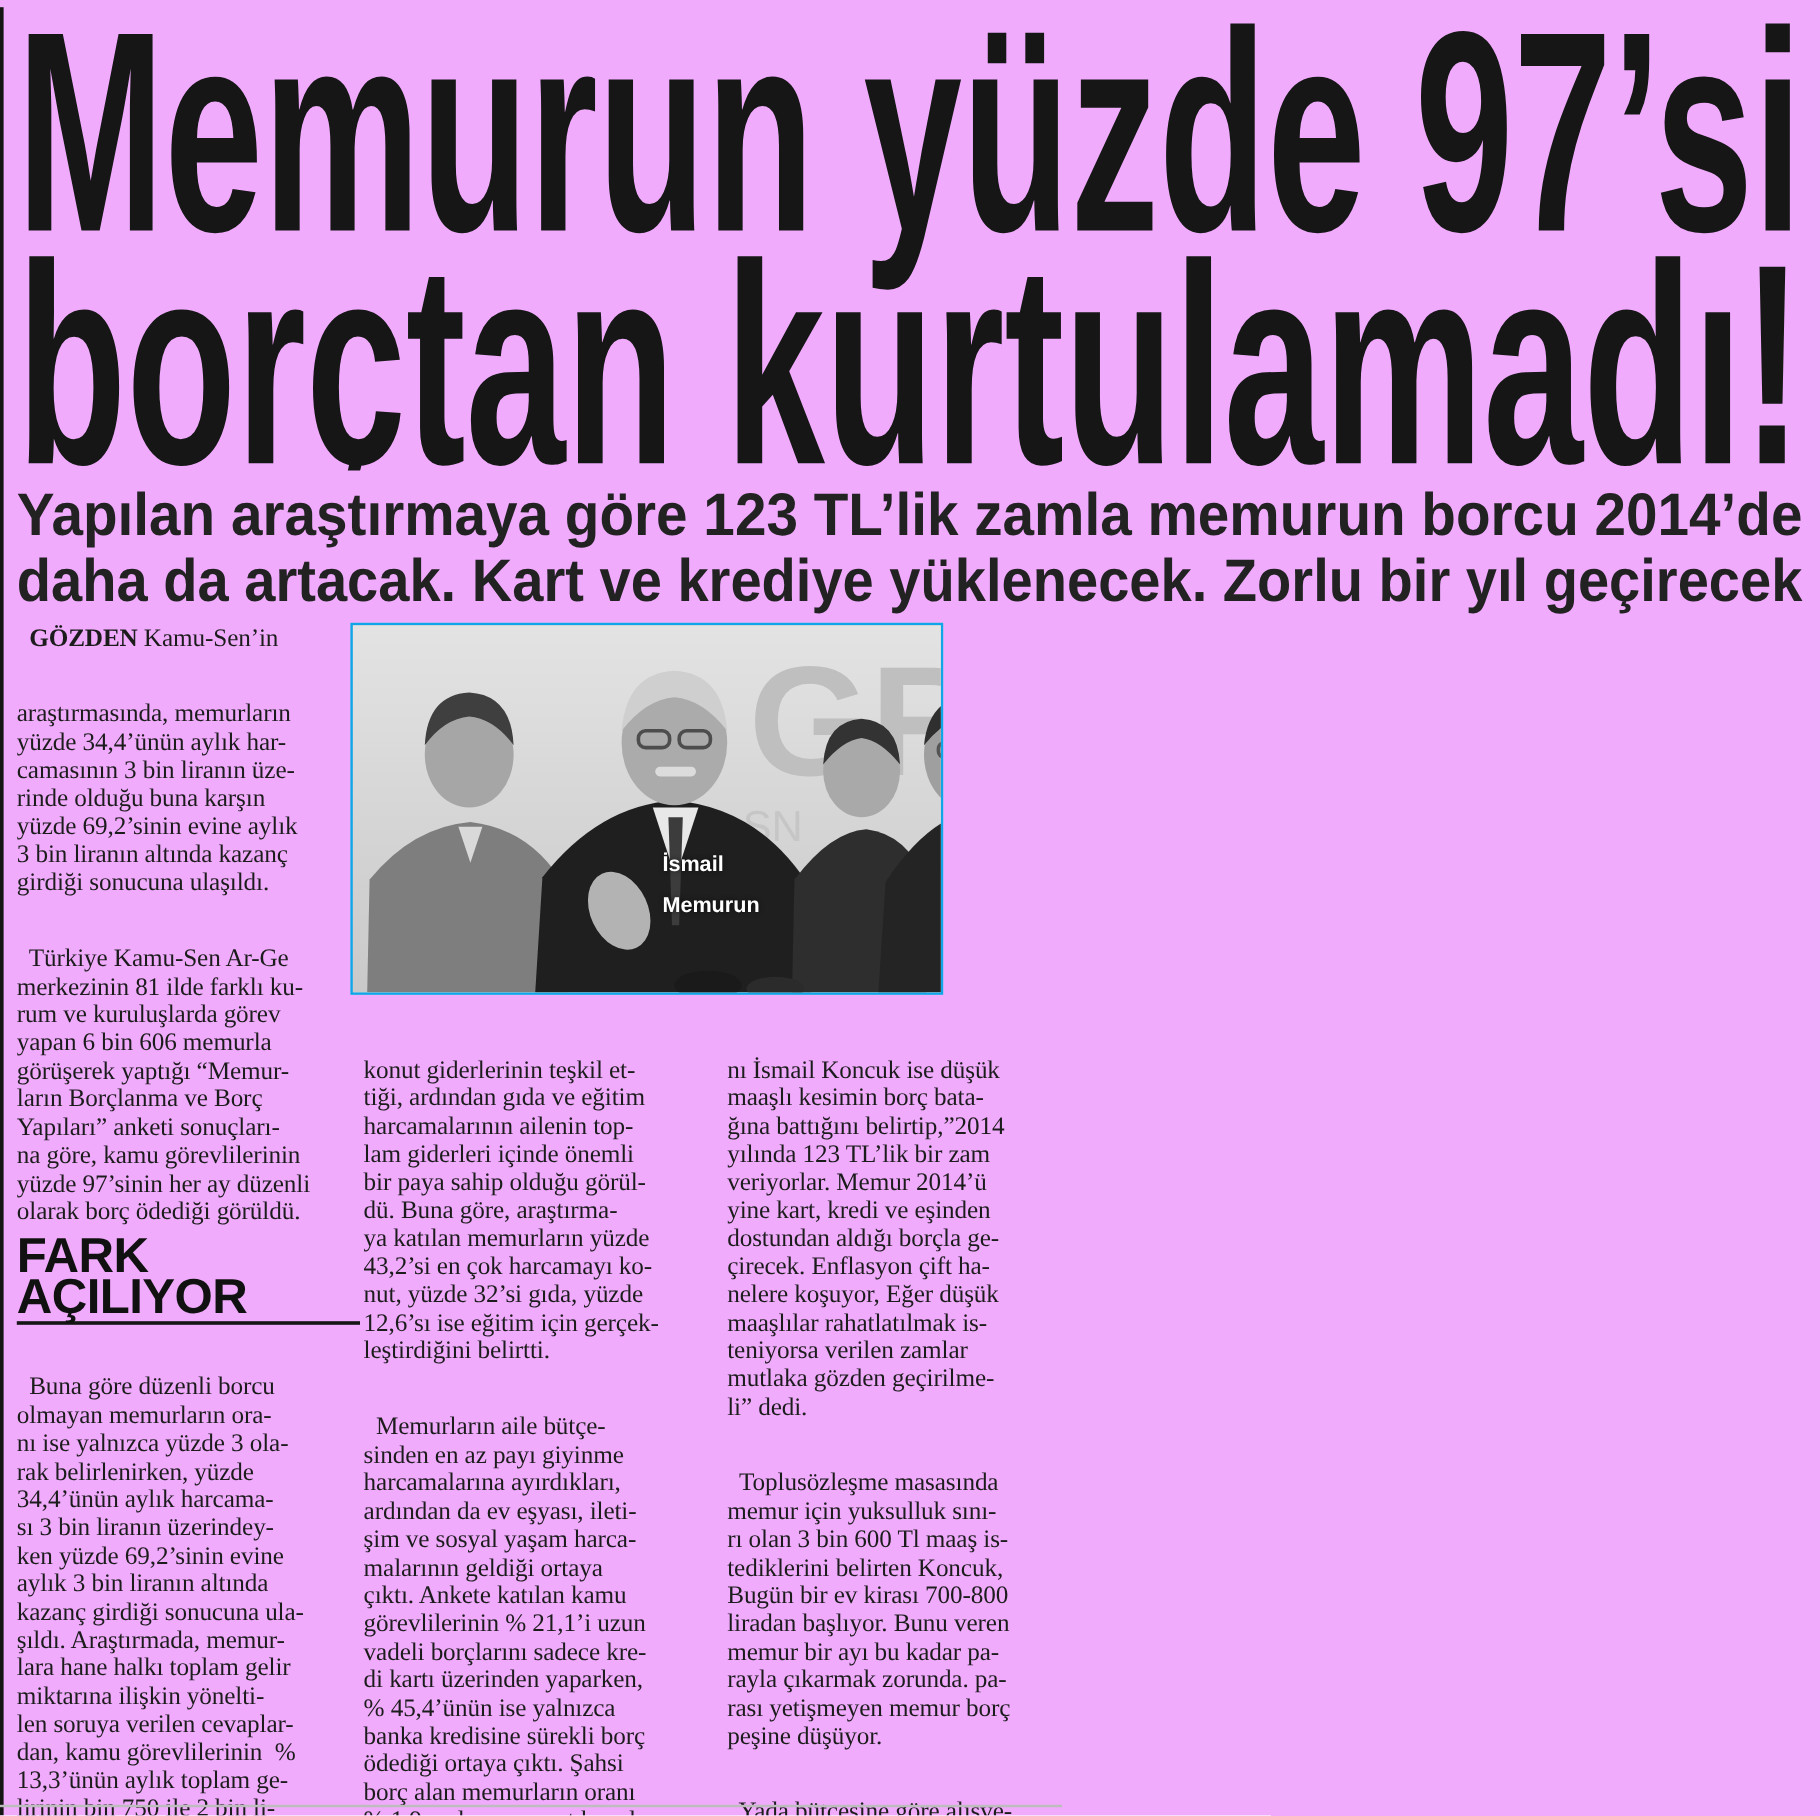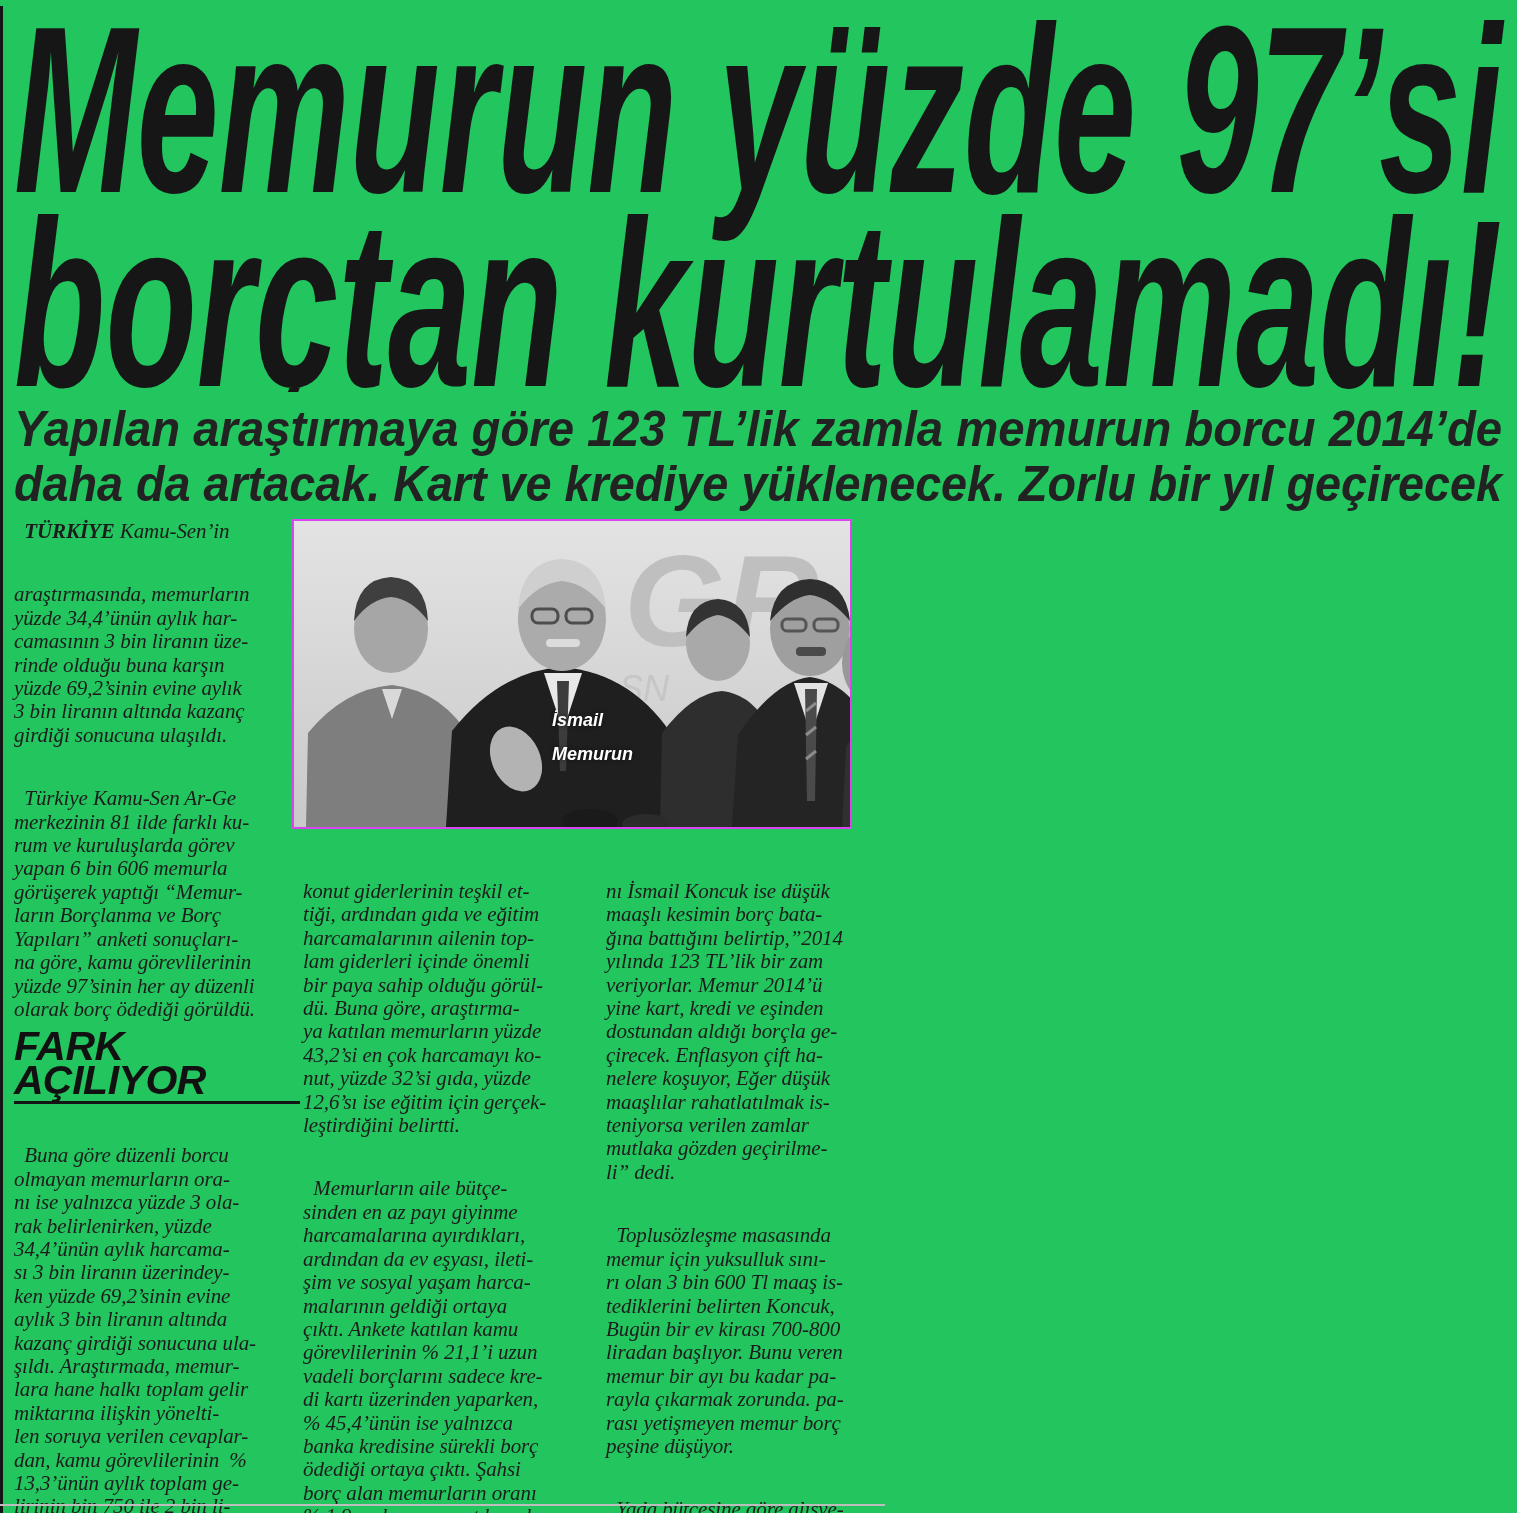--- a/index.html
+++ b/index.html
@@ -1,23 +1,22 @@
 <!DOCTYPE html>
 <html><head>
 <meta charset="utf-8">
 <style>
   html,body{margin:0;padding:0;background:#ffffff;}
   .page{
     position:relative;
     width:1517px;height:1513px;
-    background:#22c55e;
+    background:#f0abfc;
     overflow:hidden;
     font-family:"Liberation Serif", serif;
     color:#1c1c1c;
-    font-style:italic;
   }
   
   .left-rule{
     position:absolute;left:0;top:6px;bottom:0;width:3px;
     background:#151515;
   }
   .bottom-hairline{
     position:absolute;left:0px;top:1504px;width:885px;height:2px;
     background:#bdbdbd;
   }
@@ -46,22 +45,22 @@
     border-bottom:3px solid #151515;
     padding:6px 0 4px 0;
     margin:2px 0 8px 0;
   }
   #col1{left:14px;top:520px;width:286px;}
   #col2{left:303px;top:840px;width:292px;}
   #col3{left:606px;top:840px;width:292px;}
 
   
   .photo{
-    position:absolute;left:292px;top:519px;width:560px;height:310px;
-    border:2px solid #d946ef;
+    position:absolute;left:292px;top:519px;width:494px;height:310px;
+    border:2px solid #0ea5e9;
     box-sizing:border-box;
     background:#d9d9d9;
     overflow:hidden;
   }
   .photo-caption{
     position:absolute;left:258px;top:182px;
     font-family:"Liberation Sans", sans-serif;
     font-weight:bold;
     font-size:18px;line-height:34px;
     color:#ffffff;
@@ -80,21 +79,21 @@
     <text x="2" y="192" font-size="238" font-weight="bold" fill="#161616" textLength="1488" lengthAdjust="spacingAndGlyphs">Memurun yüzde 97’si</text>
     <text x="2" y="386" font-size="238" font-weight="bold" fill="#161616" textLength="1488" lengthAdjust="spacingAndGlyphs">borçtan kurtulamadı!</text>
   </svg>
 
   <svg class="subheadline-svg" width="1496" height="114" viewBox="0 0 1496 114" aria-hidden="true">
     <text x="2" y="48" font-size="50" font-weight="bold" fill="#222222" textLength="1488" lengthAdjust="spacingAndGlyphs">Yapılan araştırmaya göre 123 TL’lik zamla memurun borcu 2014’de</text>
     <text x="2" y="103" font-size="50" font-weight="bold" fill="#222222" textLength="1488" lengthAdjust="spacingAndGlyphs">daha da artacak. Kart ve krediye yüklenecek. Zorlu bir yıl geçirecek</text>
   </svg>
 
   <div class="col" id="col1">
-    <div class="first-line">&nbsp;&nbsp;<span class="lead-bold">TÜRKİYE</span><span> Kamu-Sen’in</span></div>
+    <div class="first-line">&nbsp;&nbsp;<span class="lead-bold">GÖZDEN</span><span> Kamu-Sen’in</span></div>
     <div class="lines">araştırmasında, memurların
 yüzde 34,4’ünün aylık har-
 camasının 3 bin liranın üze-
 rinde olduğu buna karşın
 yüzde 69,2’sinin evine aylık
 3 bin liranın altında kazanç
 girdiği sonucuna ulaşıldı.</div>
     <div class="lines">  Türkiye Kamu-Sen Ar-Ge
 merkezinin 81 ilde farklı ku-
 rum ve kuruluşlarda görev

